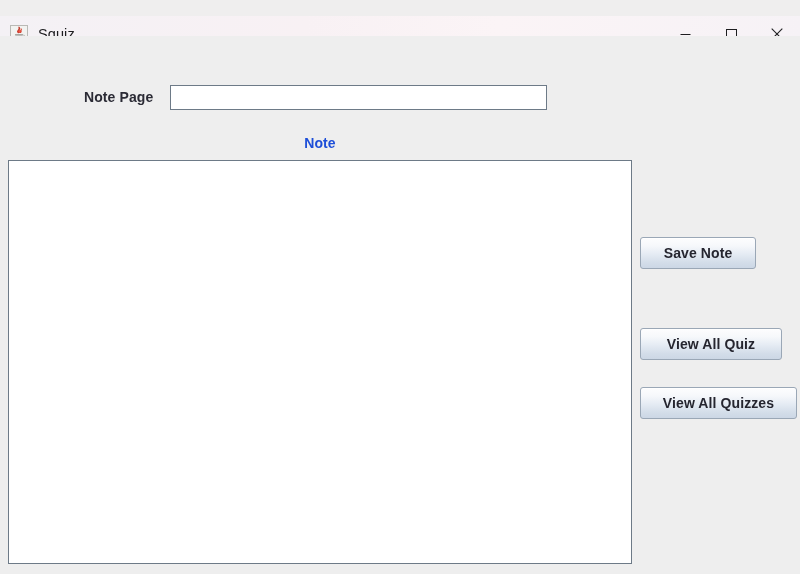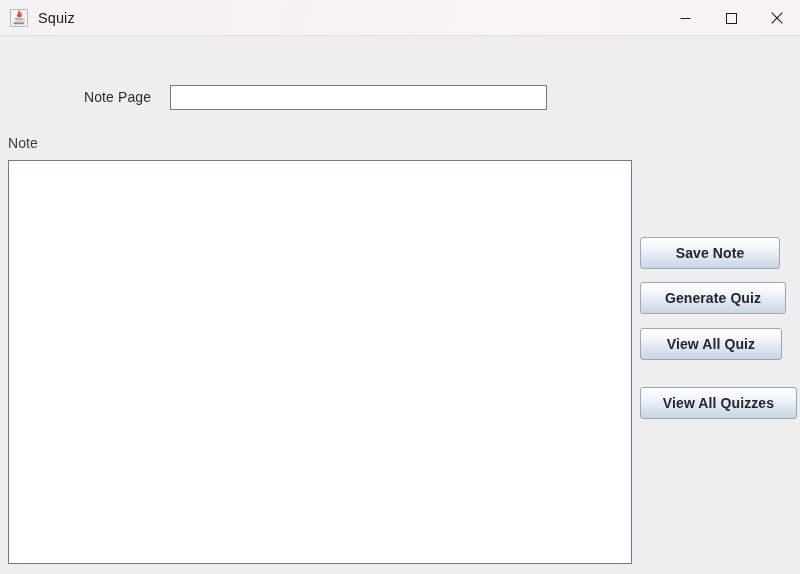--- a/index.html
+++ b/index.html
@@ -19,21 +19,21 @@
     width: 800px;
     height: 574px;
     background: #efeeee;
     overflow: hidden;
   }
 
   
   #titlebar {
     position: absolute;
     left: 0;
-    top: 0;
+    top: 16px;
     width: 800px;
     height: 36px;
     background: linear-gradient(100deg, #f4f1f5 0%, #f8f1f4 38%, #fbf4f6 62%, #f6f2f6 100%);
     border-bottom: 1px solid #e3e0e2;
     box-sizing: border-box;
     display: flex;
     align-items: center;
   }
   #app-icon {
     width: 18px;
@@ -77,21 +77,21 @@
     height: 538px;
     background: #eeeeee;
   }
 
   
   #notepage-label {
     position: absolute;
     left: 84px;
     top: 53px;
     font-size: 14px;
-    font-weight: normal;
+    font-weight: bold;
     color: #2b2b35;
     white-space: nowrap;
     letter-spacing: 0.1px;
   }
   #notepage-input {
     position: absolute;
     left: 170px;
     top: 49px;
     width: 377px;
     height: 25px;
@@ -105,23 +105,24 @@
     padding: 0 4px;
     font-family: "Liberation Sans", sans-serif;
   }
 
   
   #note-label {
     position: absolute;
     left: 8px;
     top: 99px;
     width: 624px;
+    text-align: center;
     font-size: 14px;
-    font-weight: normal;
-    color: #404040;
+    font-weight: bold;
+    color: #1d4ed8;
     letter-spacing: 0.1px;
   }
 
   
   #note-textarea {
     position: absolute;
     left: 8px;
     top: 124px;
     width: 624px;
     height: 404px;
@@ -157,21 +158,21 @@
     letter-spacing: 0.1px;
     display: flex;
     align-items: center;
     justify-content: center;
     cursor: default;
     box-shadow: inset 0 1px 0 rgba(255,255,255,0.9);
     white-space: nowrap;
     padding: 0 10px;
   }
 
-  #btn-save-note      { left: 640px; top: 201px; width: 140px; text-align: center; }
+  #btn-save-note      { left: 640px; top: 201px; width: 116px; text-align: center; }
   #btn-generate-quiz  { left: 640px; top: 246px; width: 146px; }
   #btn-view-all-notes { left: 640px; top: 292px; width: 142px; }
   #btn-view-all-quizzes { left: 640px; top: 351px; width: 157px; }
 </style>
 </head>
 <body>
 
 <div id="window">
 
   <div id="titlebar">
@@ -216,20 +217,19 @@
     <label id="notepage-label" for="notepage-input">Note Page</label>
 
     <input id="notepage-input" type="text" placeholder="" style="">
 
     <div id="note-label">Note</div>
 
     <textarea id="note-textarea" placeholder="" style=""></textarea>
 
     <div class="swing-button" id="btn-save-note">Save Note</div>
 
-    <div class="swing-button" id="btn-generate-quiz">Generate Quiz</div>
 
     <div class="swing-button" id="btn-view-all-notes">View All Quiz</div>
 
     <div class="swing-button" id="btn-view-all-quizzes">View All Quizzes</div>
 
   </div>
 </div>
 
 </body></html>

